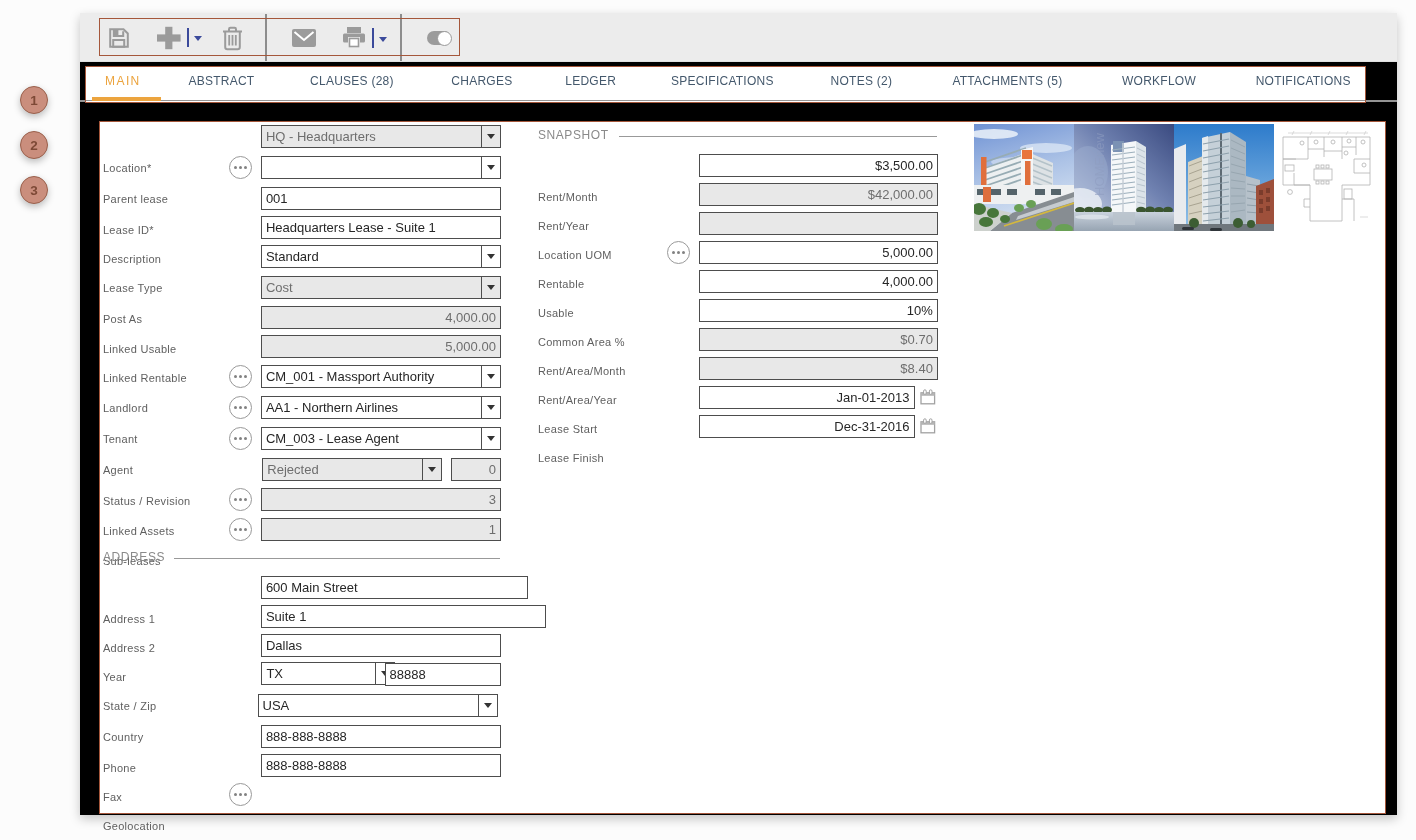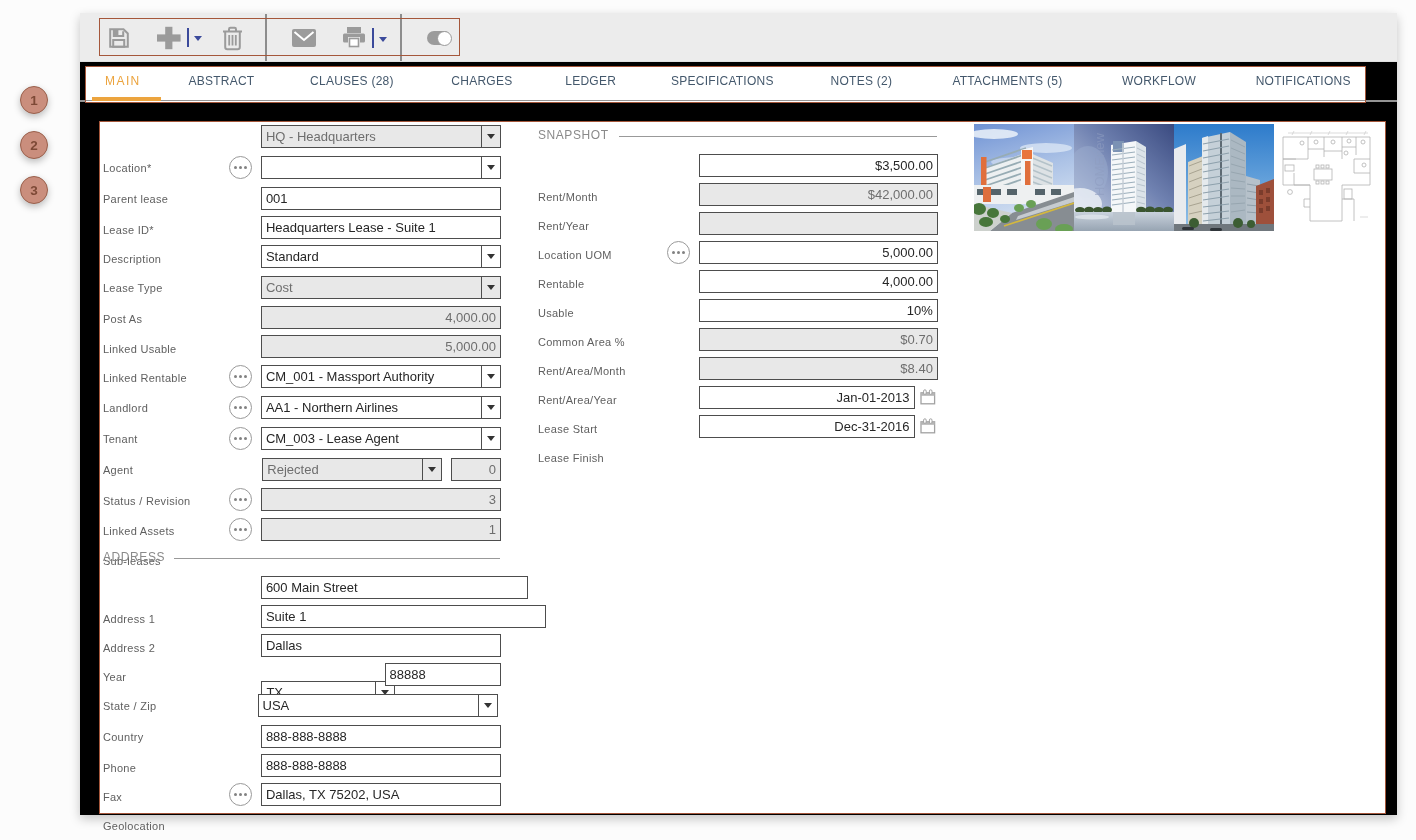--- a/index.html
+++ b/index.html
@@ -215,21 +215,21 @@
       </div>
 <div class="lbl" style="left:3.4px;top:486.4px">Address 2</div>
 <div class="fld" style="left:161.4px;top:482.9px;width:285px">
         <span class="ft">Suite 1</span>
       </div>
 <div class="lbl" style="left:3.4px;top:515.4px">Year</div>
 <div class="fld" style="left:161.4px;top:511.9px;width:240px">
         <span class="ft">Dallas</span>
       </div>
 <div class="lbl" style="left:3.4px;top:544.4px">State / Zip</div>
-<div class="fld" style="left:161.9px;top:559px;width:134px">
+<div class="fld" style="left:161.9px;top:540px;width:134px">
         <span class="ft">TX</span>
         <span class="arr">
           <b></b>
         </span>
       </div>
 <div class="fld" style="left:285.1px;top:540.9px;width:116.3px">
         <span class="ft">88888</span>
       </div>
 <div class="lbl" style="left:3.4px;top:575.4px">Country</div>
 <div class="fld" style="left:158px;top:571.9px;width:240px">
@@ -244,23 +244,20 @@
       </div>
 <div class="lbl" style="left:3.4px;top:635.4px">Fax</div>
 <div class="fld" style="left:161.4px;top:631.9px;width:240px">
         <span class="ft">888-888-8888</span>
       </div>
 <div class="lbl" style="left:3.4px;top:664.4px">Geolocation</div>
 <div class="dots" style="left:129.4px;top:660.9px">
         <i></i>
         <i></i>
         <i></i>
-      </div>
-<div class="fld" style="left:161.4px;top:660.9px;width:240px">
-        <span class="ft">Dallas, TX 75202, USA</span>
       </div>
 <div class="sect" style="left:3.4px;top:428.4px">ADDRESS</div>
 <div class="sline" style="left:74.9px;top:436.4px;width:326px"></div>
 <div class="sect" style="left:438.4px;top:6.4px">SNAPSHOT</div>
 <div class="sline" style="left:519.9px;top:14.4px;width:318px"></div>
 <div class="lbl" style="left:438.4px;top:35.4px">Rent/Month</div>
 <div class="fld" style="left:599px;top:31.9px;width:239.4px">
         <span class="ft fr">$3,500.00</span>
       </div>
 <div class="lbl" style="left:438.4px;top:64.4px">Rent/Year</div>

